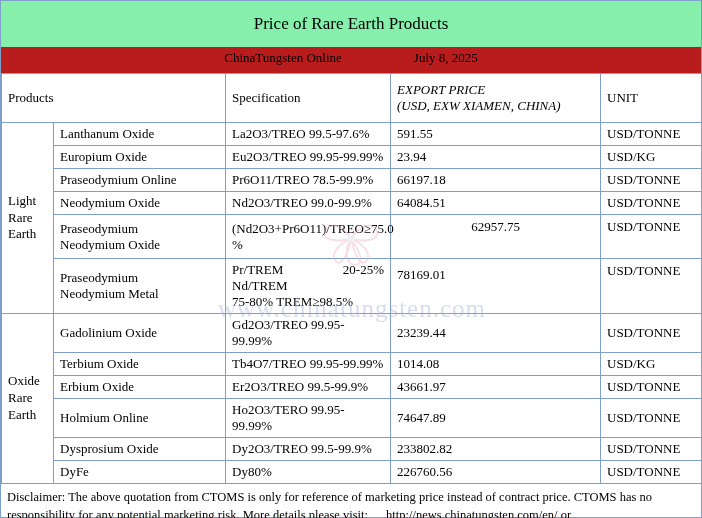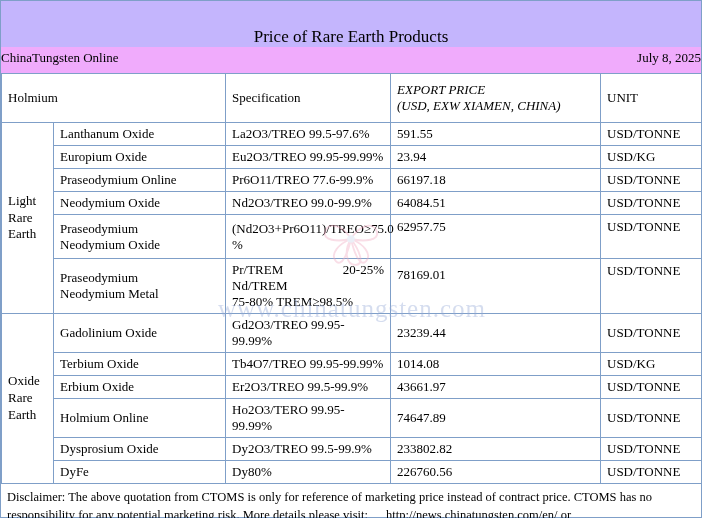--- a/index.html
+++ b/index.html
@@ -46,33 +46,33 @@
   .wm-flower {
     position: absolute;
     left: 312px;
     top: 200px;
     width: 76px;
     height: 76px;
     opacity: 0.45;
   }
   
   .title-bar {
-    background: #c4b5fd;
+    background: #86efac;
     height: 46px;
     display: flex;
-    align-items: flex-end;
+    align-items: center;
     justify-content: center;
     font-size: 17px;
   }
   .subtitle-bar {
-    background: #f0abfc;
+    background: #b91c1c;
     height: 22px;
     display: flex;
     align-items: center;
-    justify-content: space-between;
+    justify-content: center;
     font-size: 13px;
     gap: 72px;
     padding-bottom: 4px;
   }
   table.price {
     border-collapse: collapse;
     width: 700px;
     table-layout: fixed;
     position: relative;
     z-index: 2;
@@ -145,21 +145,21 @@
   <table class="price">
     <colgroup>
       <col class="col-group">
       <col class="col-prod">
       <col class="col-spec">
       <col class="col-price">
       <col class="col-unit">
     </colgroup>
     <tbody>
       <tr class="hdr">
-        <td colspan="2">Holmium</td>
+        <td colspan="2">Products</td>
         <td>Specification</td>
         <td class="two-line">
           <div>EXPORT PRICE</div>
           <div>(USD, EXW XIAMEN, CHINA)</div>
         </td>
         <td>UNIT</td>
       </tr>
 
       <tr>
         <td class="group-cell" rowspan="6">
@@ -173,40 +173,40 @@
         <td>USD/TONNE</td>
       </tr>
       <tr>
         <td>Europium Oxide</td>
         <td>Eu2O3/TREO 99.95-99.99%</td>
         <td>23.94</td>
         <td>USD/KG</td>
       </tr>
       <tr>
         <td>Praseodymium Online</td>
-        <td>Pr6O11/TREO 77.6-99.9%</td>
+        <td>Pr6O11/TREO 78.5-99.9%</td>
         <td>66197.18</td>
         <td>USD/TONNE</td>
       </tr>
       <tr>
         <td>Neodymium Oxide</td>
         <td>Nd2O3/TREO 99.0-99.9%</td>
         <td>64084.51</td>
         <td>USD/TONNE</td>
       </tr>
       <tr class="row-tall">
         <td>
           <div>Praseodymium</div>
           <div>Neodymium Oxide</div>
         </td>
         <td>
           <div>(Nd2O3+Pr6O11)/TREO≥75.0</div>
           <div>%</div>
         </td>
-        <td style="vertical-align:top;padding-top:4px;">62957.75</td>
+        <td style="vertical-align:top;padding-top:4px;text-align:center;">62957.75</td>
         <td style="vertical-align:top;padding-top:4px;">USD/TONNE</td>
       </tr>
       <tr class="row-tall">
         <td>
           <div>Praseodymium</div>
           <div>Neodymium Metal</div>
         </td>
         <td>
           <div class="spec-just">Pr/TREM  20-25%  Nd/TREM</div>
           <div>75-80% TREM≥98.5%</div>

